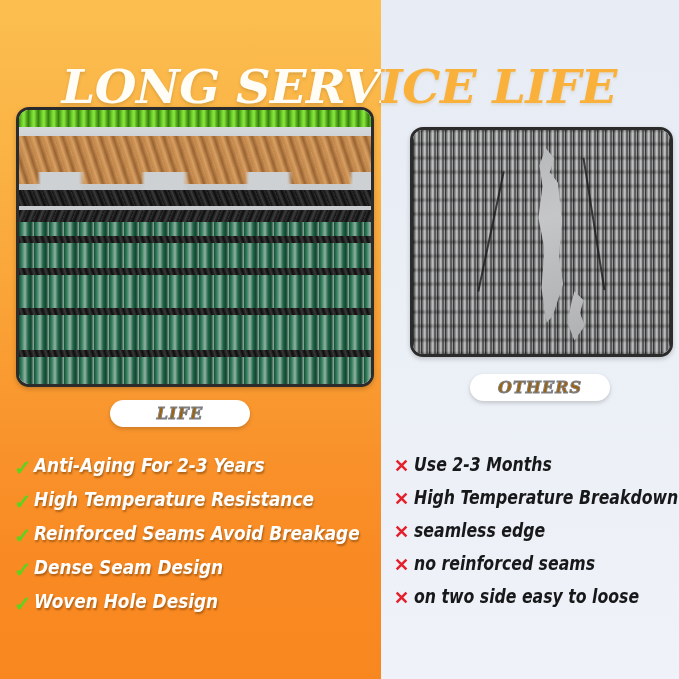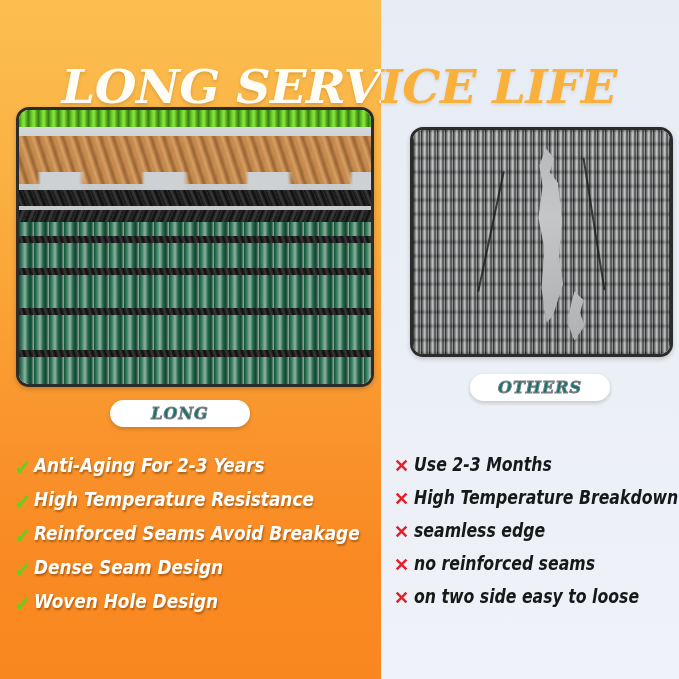--- a/index.html
+++ b/index.html
@@ -157,21 +157,21 @@
     border-radius:22px;
     display:flex;align-items:center;justify-content:center;
     box-shadow:0 2px 4px rgba(0,0,0,.18);
   }
   #pill-ours{left:110px;top:400px;width:140px;height:27px;}
   #pill-others{left:470px;top:374px;width:140px;height:27px;}
   .pill-text{
     font-family:"DejaVu Serif", serif;
     font-weight:bold;font-style:italic;
     font-size:16px;letter-spacing:1px;
-    color:#0f766e;
+    color:#a16207;
     -webkit-text-stroke:1px #7c7f84;
     text-shadow:0 0 0 transparent;
     line-height:1;
   }
 
   
   .list{position:absolute;}
   #list-ours{left:14px;top:455px;width:360px;}
   #list-others{left:394px;top:455px;width:278px;}
 
@@ -239,21 +239,21 @@
     <div class="net-others">
       <div class="not-weave"></div>
       <div class="not-crack" style="left:30%;top:18%;width:2px;height:55%;transform:rotate(12deg)"></div>
       <div class="not-crack" style="left:70%;top:12%;width:2px;height:60%;transform:rotate(-9deg)"></div>
       <div class="not-tear"></div>
       <div class="not-tear2"></div>
     </div>
   </div>
 
   <div class="pill" id="pill-ours">
-    <span class="pill-text">LONG</span>
+    <span class="pill-text">LIFE</span>
   </div>
   <div class="pill" id="pill-others">
     <span class="pill-text">OTHERS</span>
   </div>
 
   <div class="list" id="list-ours">
     <div class="li li-ours">
       <span class="mark mark-check">✓</span>
       <span class="txt">Anti-Aging For 2-3 Years</span>
     </div>

